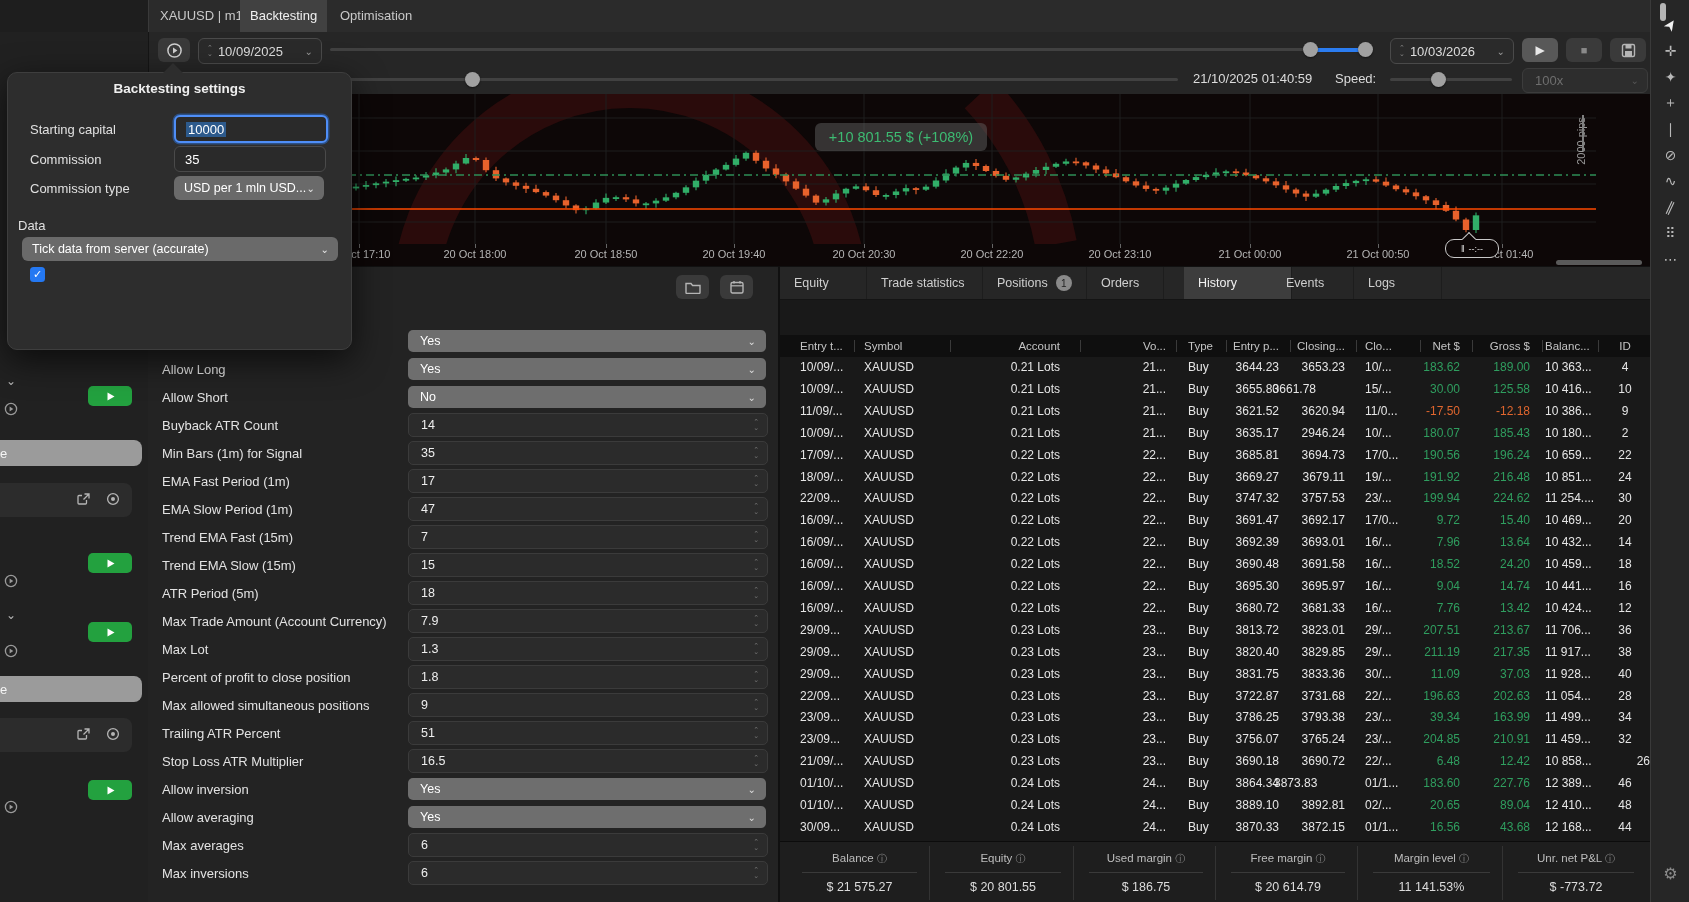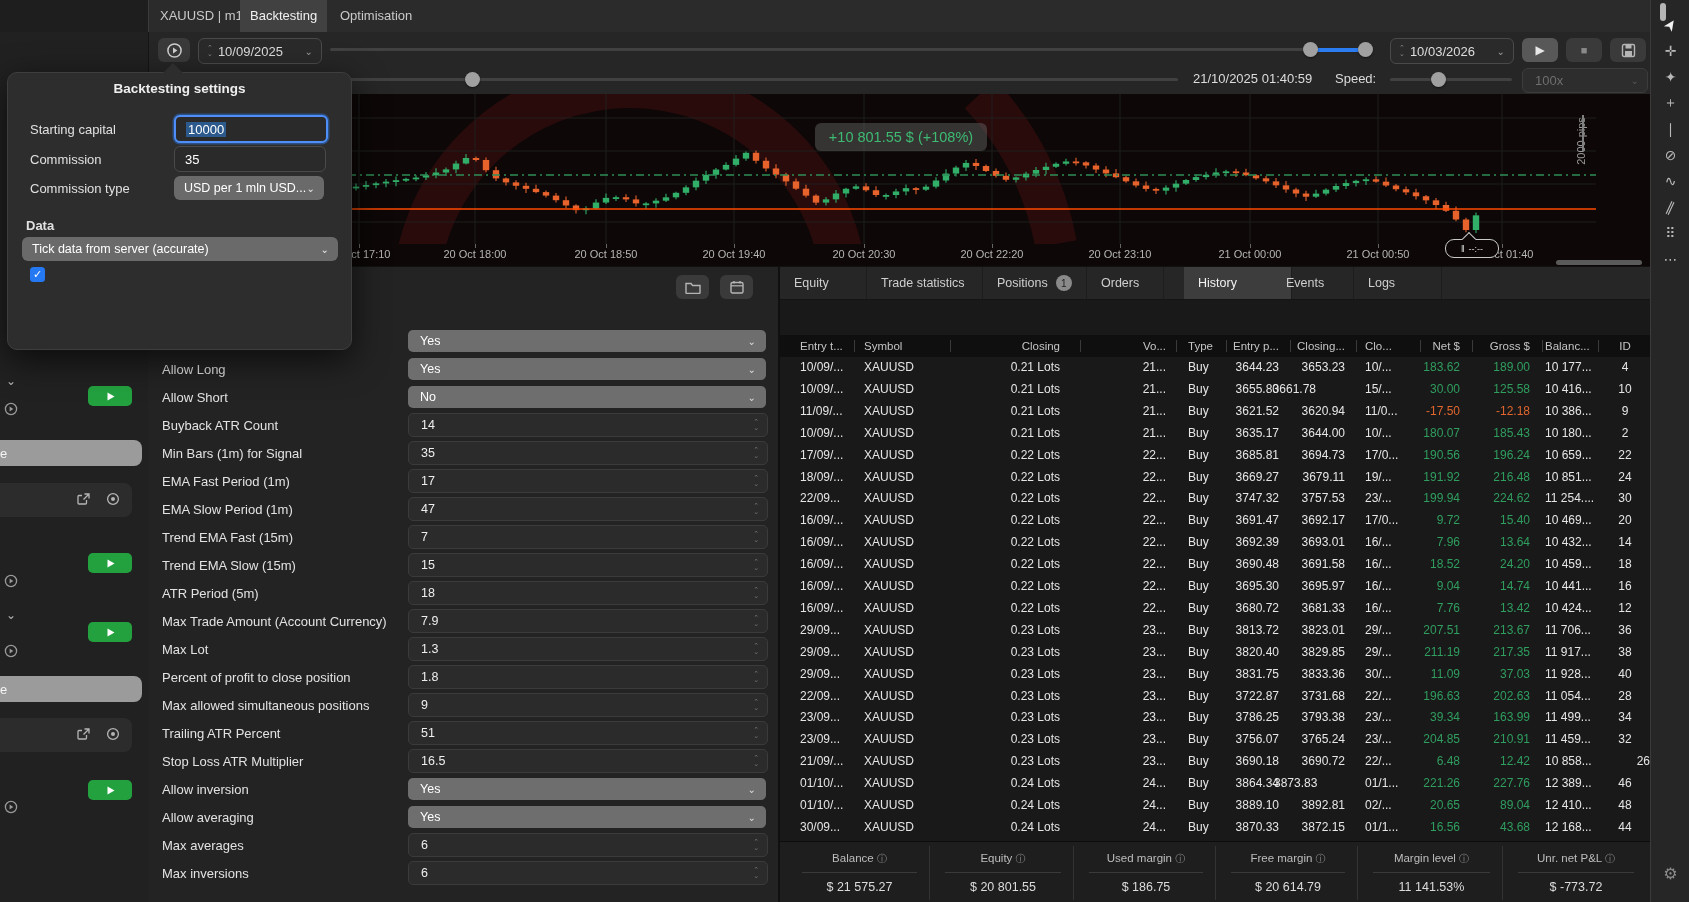--- a/index.html
+++ b/index.html
@@ -625,21 +625,21 @@
       <div class="btab " style="left:87px;width:116px">Trade statistics</div>
       <div class="btab " style="left:203px;width:104px">Positions<span class="badge1">1</span></div>
       <div class="btab " style="left:307px;width:77px">Orders</div>
       <div class="btab active" style="left:404px;width:108px">History</div>
       <div class="btab " style="left:492px;width:82px">Events</div>
       <div class="btab " style="left:574px;width:88px">Logs</div>
     </div>
   <div class="thead" id="thead">
       <div class="hcell" style="left:20px;width:58px;text-align:left">Entry t...</div>
       <div class="hcell" style="left:84px;width:70px;text-align:left">Symbol</div>
-      <div class="hcell" style="left:180px;width:100px;text-align:right">Closing</div>
+      <div class="hcell" style="left:180px;width:100px;text-align:right">Account</div>
       <div class="hcell" style="left:326px;width:60px;text-align:right">Vo...</div>
       <div class="hcell" style="left:408px;width:40px;text-align:left">Type</div>
       <div class="hcell" style="left:429px;width:70px;text-align:right">Entry p...</div>
       <div class="hcell" style="left:495px;width:70px;text-align:right">Closing...</div>
       <div class="hcell" style="left:585px;width:50px;text-align:left">Clo...</div>
       <div class="hcell" style="left:610px;width:70px;text-align:right">Net $</div>
       <div class="hcell" style="left:680px;width:70px;text-align:right">Gross $</div>
       <div class="hcell" style="left:765px;width:62px;text-align:left">Balanc...</div>
       <div class="hcell" style="left:820px;width:50px;text-align:center">ID</div>
       <div class="hsep" style="left:74px"></div>
@@ -659,21 +659,21 @@
         <div class="tcell" style="left:20px;width:58px;text-align:left">10/09/...</div>
         <div class="tcell" style="left:84px;width:70px;text-align:left">XAUUSD</div>
         <div class="tcell" style="left:180px;width:100px;text-align:right">0.21 Lots</div>
         <div class="tcell" style="left:326px;width:60px;text-align:right">21...</div>
         <div class="tcell" style="left:408px;width:40px;text-align:left">Buy</div>
         <div class="tcell" style="left:429px;width:70px;text-align:right">3644.23</div>
         <div class="tcell" style="left:495px;width:70px;text-align:right">3653.23</div>
         <div class="tcell" style="left:585px;width:50px;text-align:left">10/...</div>
         <div class="tcell pos" style="left:610px;width:70px;text-align:right">183.62</div>
         <div class="tcell pos" style="left:680px;width:70px;text-align:right">189.00</div>
-        <div class="tcell" style="left:765px;width:62px;text-align:left">10 177...</div>
+        <div class="tcell" style="left:765px;width:62px;text-align:left">10 363...</div>
         <div class="tcell" style="left:820px;width:50px;text-align:center">4</div>
       </div>
       <div class="trow" style="top:111.9px">
         <div class="tcell" style="left:20px;width:58px;text-align:left">10/09/...</div>
         <div class="tcell" style="left:84px;width:70px;text-align:left">XAUUSD</div>
         <div class="tcell" style="left:180px;width:100px;text-align:right">0.21 Lots</div>
         <div class="tcell" style="left:326px;width:60px;text-align:right">21...</div>
         <div class="tcell" style="left:408px;width:40px;text-align:left">Buy</div>
         <div class="tcell" style="left:429px;width:70px;text-align:right">3655.80</div>
         <div class="tcell" style="left:466px;width:70px;text-align:right">3661.78</div>
@@ -697,21 +697,21 @@
         <div class="tcell" style="left:765px;width:62px;text-align:left">10 386...</div>
         <div class="tcell" style="left:820px;width:50px;text-align:center">9</div>
       </div>
       <div class="trow" style="top:155.7px">
         <div class="tcell" style="left:20px;width:58px;text-align:left">10/09/...</div>
         <div class="tcell" style="left:84px;width:70px;text-align:left">XAUUSD</div>
         <div class="tcell" style="left:180px;width:100px;text-align:right">0.21 Lots</div>
         <div class="tcell" style="left:326px;width:60px;text-align:right">21...</div>
         <div class="tcell" style="left:408px;width:40px;text-align:left">Buy</div>
         <div class="tcell" style="left:429px;width:70px;text-align:right">3635.17</div>
-        <div class="tcell" style="left:495px;width:70px;text-align:right">3644.00</div>
+        <div class="tcell" style="left:495px;width:70px;text-align:right">2946.24</div>
         <div class="tcell" style="left:585px;width:50px;text-align:left">10/...</div>
         <div class="tcell pos" style="left:610px;width:70px;text-align:right">180.07</div>
         <div class="tcell pos" style="left:680px;width:70px;text-align:right">185.43</div>
         <div class="tcell" style="left:765px;width:62px;text-align:left">10 180...</div>
         <div class="tcell" style="left:820px;width:50px;text-align:center">2</div>
       </div>
       <div class="trow" style="top:177.6px">
         <div class="tcell" style="left:20px;width:58px;text-align:left">17/09/...</div>
         <div class="tcell" style="left:84px;width:70px;text-align:left">XAUUSD</div>
         <div class="tcell" style="left:180px;width:100px;text-align:right">0.22 Lots</div>
@@ -923,21 +923,21 @@
       </div>
       <div class="trow" style="top:506.09999999999997px">
         <div class="tcell" style="left:20px;width:58px;text-align:left">01/10/...</div>
         <div class="tcell" style="left:84px;width:70px;text-align:left">XAUUSD</div>
         <div class="tcell" style="left:180px;width:100px;text-align:right">0.24 Lots</div>
         <div class="tcell" style="left:326px;width:60px;text-align:right">24...</div>
         <div class="tcell" style="left:408px;width:40px;text-align:left">Buy</div>
         <div class="tcell" style="left:429px;width:70px;text-align:right">3864.34</div>
         <div class="tcell" style="left:494px;width:70px;text-align:left">3873.83</div>
         <div class="tcell" style="left:585px;width:50px;text-align:left">01/1...</div>
-        <div class="tcell pos" style="left:610px;width:70px;text-align:right">221.26</div>
+        <div class="tcell pos" style="left:610px;width:70px;text-align:right">183.60</div>
         <div class="tcell pos" style="left:680px;width:70px;text-align:right">227.76</div>
         <div class="tcell" style="left:765px;width:62px;text-align:left">12 389...</div>
         <div class="tcell" style="left:820px;width:50px;text-align:center">46</div>
       </div>
       <div class="trow" style="top:528px">
         <div class="tcell" style="left:20px;width:58px;text-align:left">01/10/...</div>
         <div class="tcell" style="left:84px;width:70px;text-align:left">XAUUSD</div>
         <div class="tcell" style="left:180px;width:100px;text-align:right">0.24 Lots</div>
         <div class="tcell" style="left:326px;width:60px;text-align:right">24...</div>
         <div class="tcell" style="left:408px;width:40px;text-align:left">Buy</div>
@@ -1037,21 +1037,21 @@
   </div>
   <div class="plabel" style="top:86px;">Commission</div>
   <div class="pinput" style="top:86px;">
     <span style="margin-left:10px;">35</span>
   </div>
   <div class="plabel" style="top:115px;">Commission type</div>
   <div class="pselect" style="left:166px;top:115px;width:150px;">
     <span class="txt">USD per 1 mln USD...</span>
     <span class="chev">⌄</span>
   </div>
-  <div class="plabel" style="left:18px;top:152px;font-weight:bold;">Data</div>
+  <div class="plabel" style="left:10px;top:152px;font-weight:normal;">Data</div>
   <div class="pselect" style="left:14px;top:176px;width:316px;">
     <span class="txt">Tick data from server (accurate)</span>
     <span class="chev">⌄</span>
   </div>
   <div class="checkbox">
     <span>✓</span>
   </div>
 </div>
 
 </body></html>

